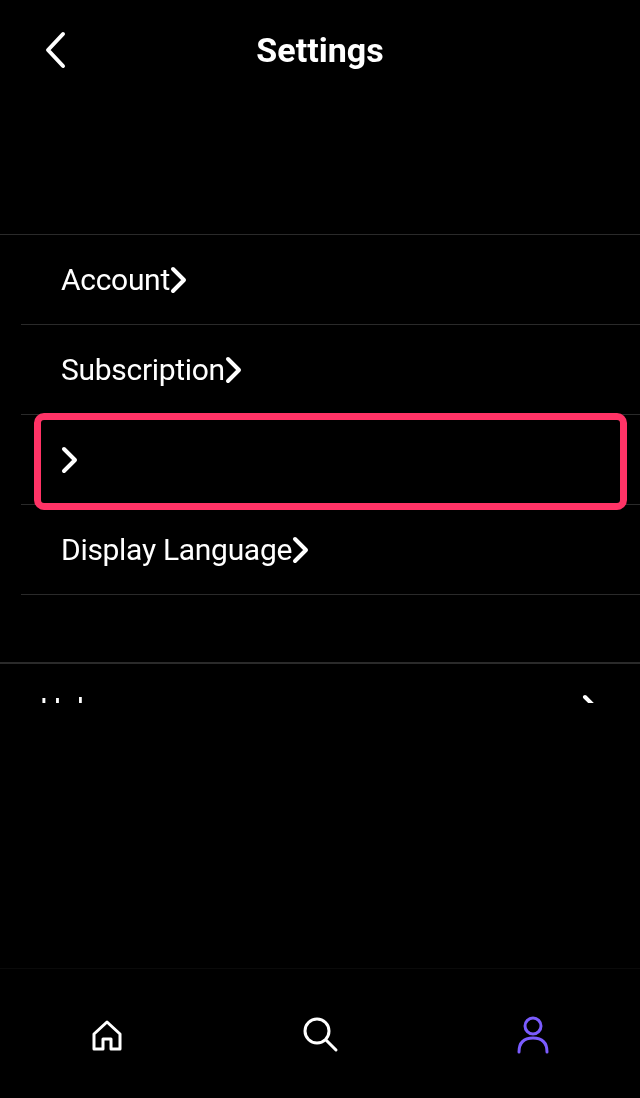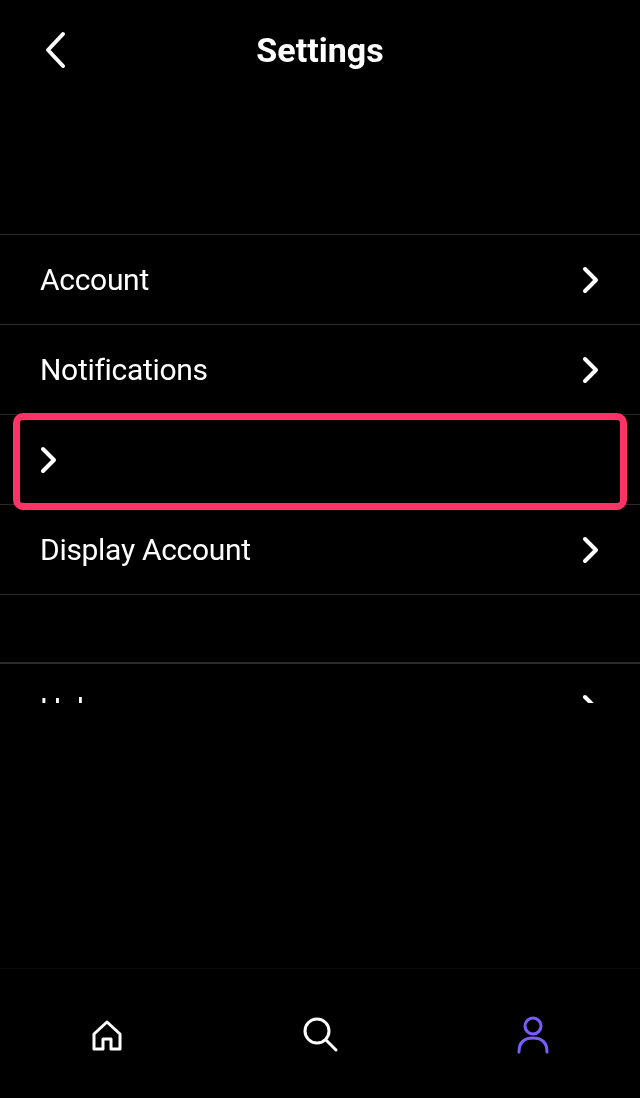--- a/index.html
+++ b/index.html
@@ -55,26 +55,26 @@
       height: 134px;
     }
     
     .settings-list {
       border-top: 1px solid #2a2a2a;
     }
     
     .settings-item {
       display: flex;
       align-items: center;
-      justify-content: space-between;
       height: 90px;
       padding: 0 40px;
       border-bottom: 1px solid #2a2a2a;
       cursor: pointer;
       position: relative;
+      margin-left: 21px;
     }
     
     .settings-item-label {
       font-size: 30px;
       font-weight: 400;
       letter-spacing: -0.3px;
     }
     
     .chevron-right {
       width: 18px;
@@ -165,38 +165,38 @@
 <div class="settings-list">
 
   <div class="settings-item">
     <span class="settings-item-label">Account</span>
     <svg class="chevron-right" viewBox="0 0 18 28">
       <path d="M 3 3 L 14 14 L 3 25" stroke="#ffffff" stroke-width="4" fill="none" stroke-linecap="round" stroke-linejoin="round"></path>
     </svg>
   </div>
 
   <div class="settings-item">
-    <span class="settings-item-label">Notifications</span>
+    <span class="settings-item-label">Subscription</span>
     <svg class="chevron-right" viewBox="0 0 18 28">
       <path d="M 3 3 L 14 14 L 3 25" stroke="#ffffff" stroke-width="4" fill="none" stroke-linecap="round" stroke-linejoin="round"></path>
     </svg>
   </div>
 
 
 
 
   <div class="settings-item highlighted">
     <svg class="chevron-right" viewBox="0 0 18 28">
       <path d="M 3 3 L 14 14 L 3 25" stroke="#ffffff" stroke-width="4" fill="none" stroke-linecap="round" stroke-linejoin="round"></path>
     </svg>
     <div class="highlight-box"></div>
   </div>
 
   <div class="settings-item">
-    <span class="settings-item-label">Display Account</span>
+    <span class="settings-item-label">Display Language</span>
     <svg class="chevron-right" viewBox="0 0 18 28">
       <path d="M 3 3 L 14 14 L 3 25" stroke="#ffffff" stroke-width="4" fill="none" stroke-linecap="round" stroke-linejoin="round"></path>
     </svg>
   </div>
 
 </div>
 
 <div class="section-divider"></div>
 
 <div class="partial-item">

